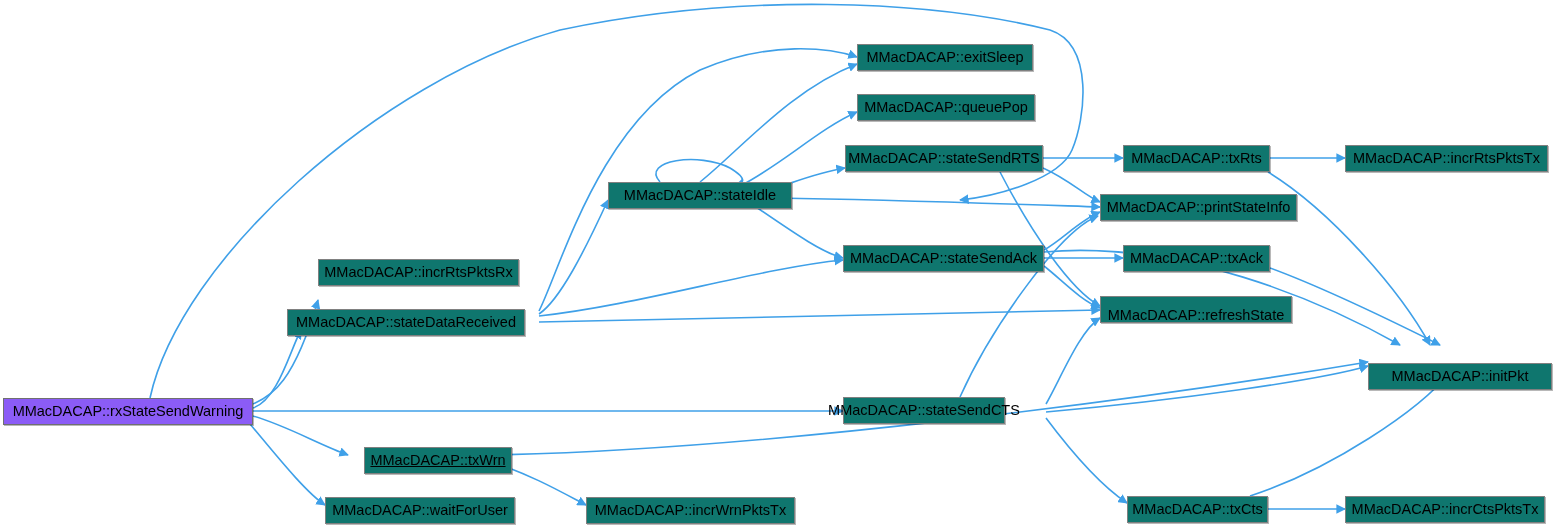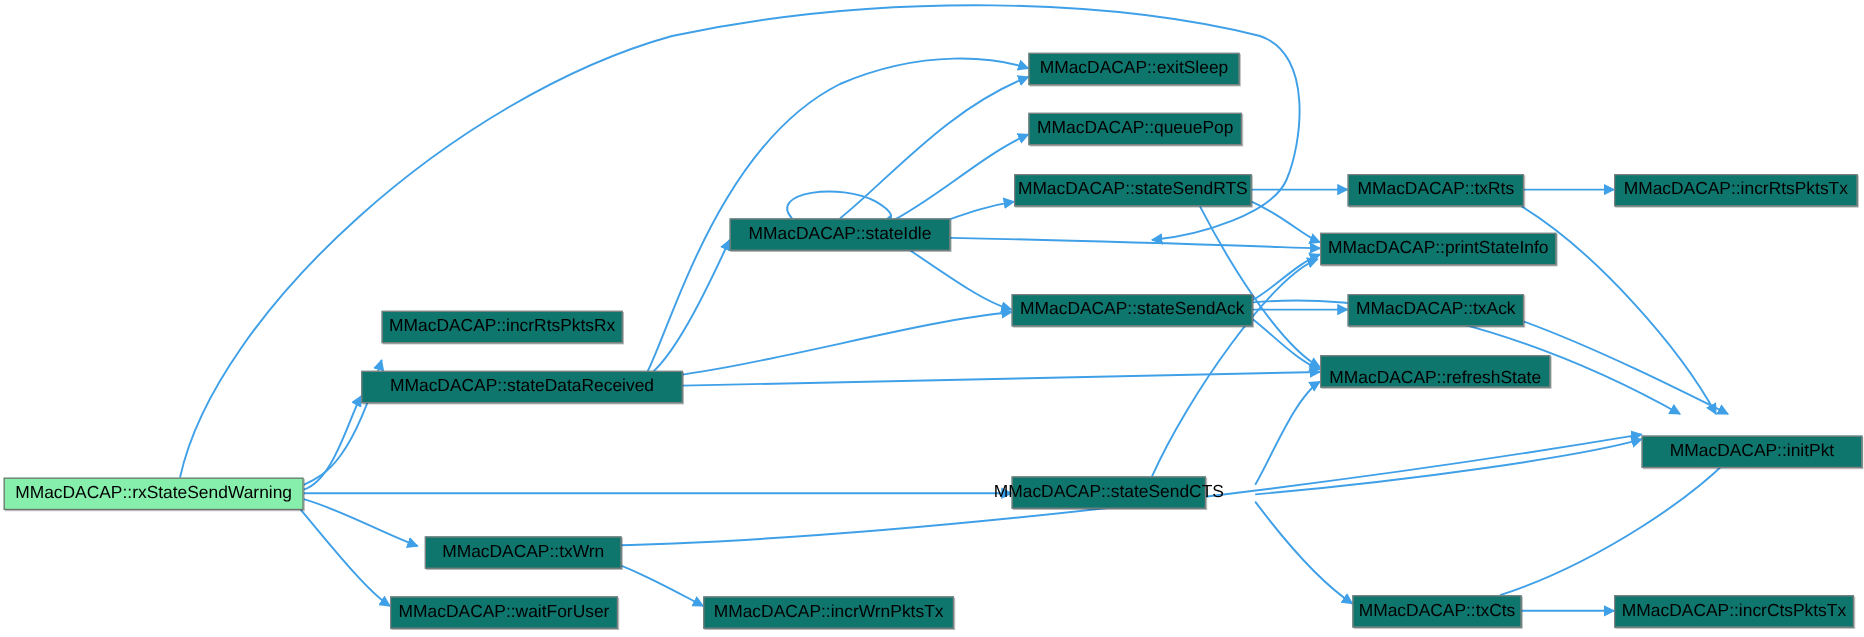--- a/index.html
+++ b/index.html
@@ -28,21 +28,21 @@
     line-height:1;
     display:flex;
     align-items:center;
     justify-content:center;
     white-space:nowrap;
     height:27px;
     z-index:5;
     box-shadow:1px 1px 0 rgba(0,0,0,0.28);
   }
   .node.root{
-    background:#86efac;
+    background:#8b5cf6;
     border:1px solid #707070;
   }
   .node-label{
     pointer-events:none;
     padding:0 6px;
   }
 </style>
 </head>
 <body>
 
@@ -92,24 +92,24 @@
       </g>
   </svg>
 
   <div id="node-layer">
       <div class="node root" style="left: 3px; top: 398px; width: 250px;">
         <span class="node-label">MMacDACAP::rxStateSendWarning</span>
       </div>
       <div class="node" style="left: 318px; top: 259px; width: 201px;">
         <span class="node-label">MMacDACAP::incrRtsPktsRx</span>
       </div>
-      <div class="node" style="left: 301px; top: 309px; width: 268px;">
+      <div class="node" style="left: 287px; top: 309px; width: 238px;">
         <span class="node-label">MMacDACAP::stateDataReceived</span>
       </div>
-      <div class="node" style="left: 354px; top: 447px; width: 164px;">
+      <div class="node" style="left: 364px; top: 447px; width: 148px; text-decoration: underline;">
         <span class="node-label">MMacDACAP::txWrn</span>
       </div>
       <div class="node" style="left: 325px; top: 497px; width: 190px;">
         <span class="node-label">MMacDACAP::waitForUser</span>
       </div>
       <div class="node" style="left: 586px; top: 497px; width: 209px;">
         <span class="node-label">MMacDACAP::incrWrnPktsTx</span>
       </div>
       <div class="node" style="left: 608px; top: 182px; width: 184px;">
         <span class="node-label">MMacDACAP::stateIdle</span>

